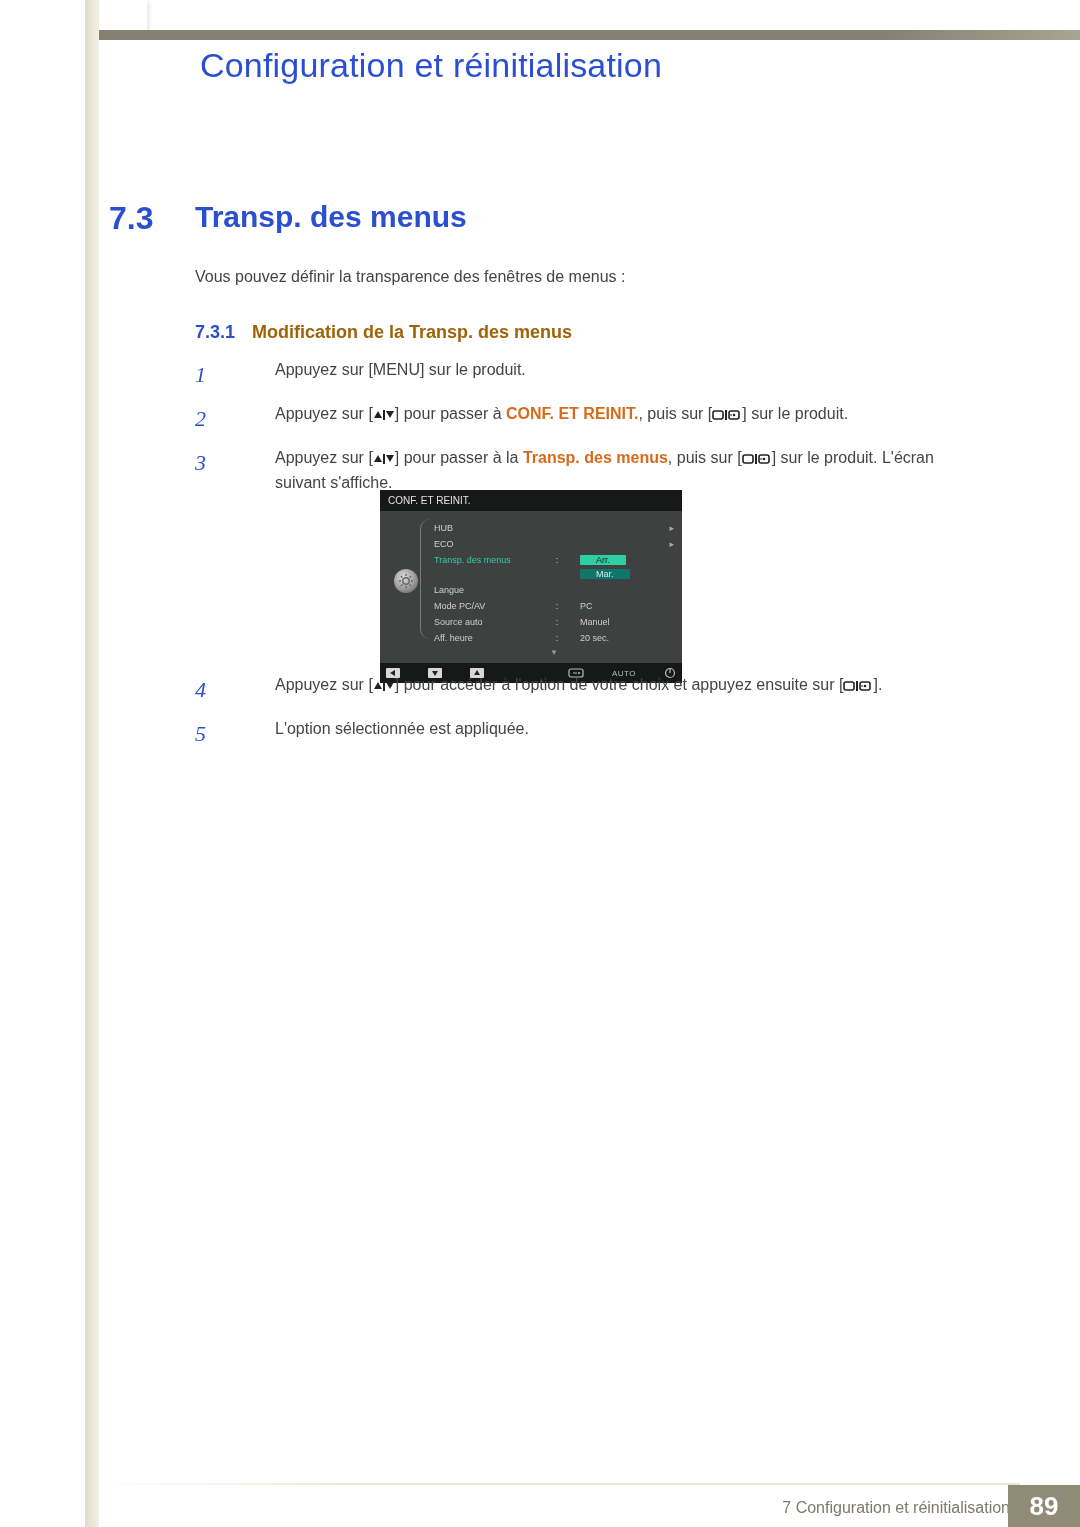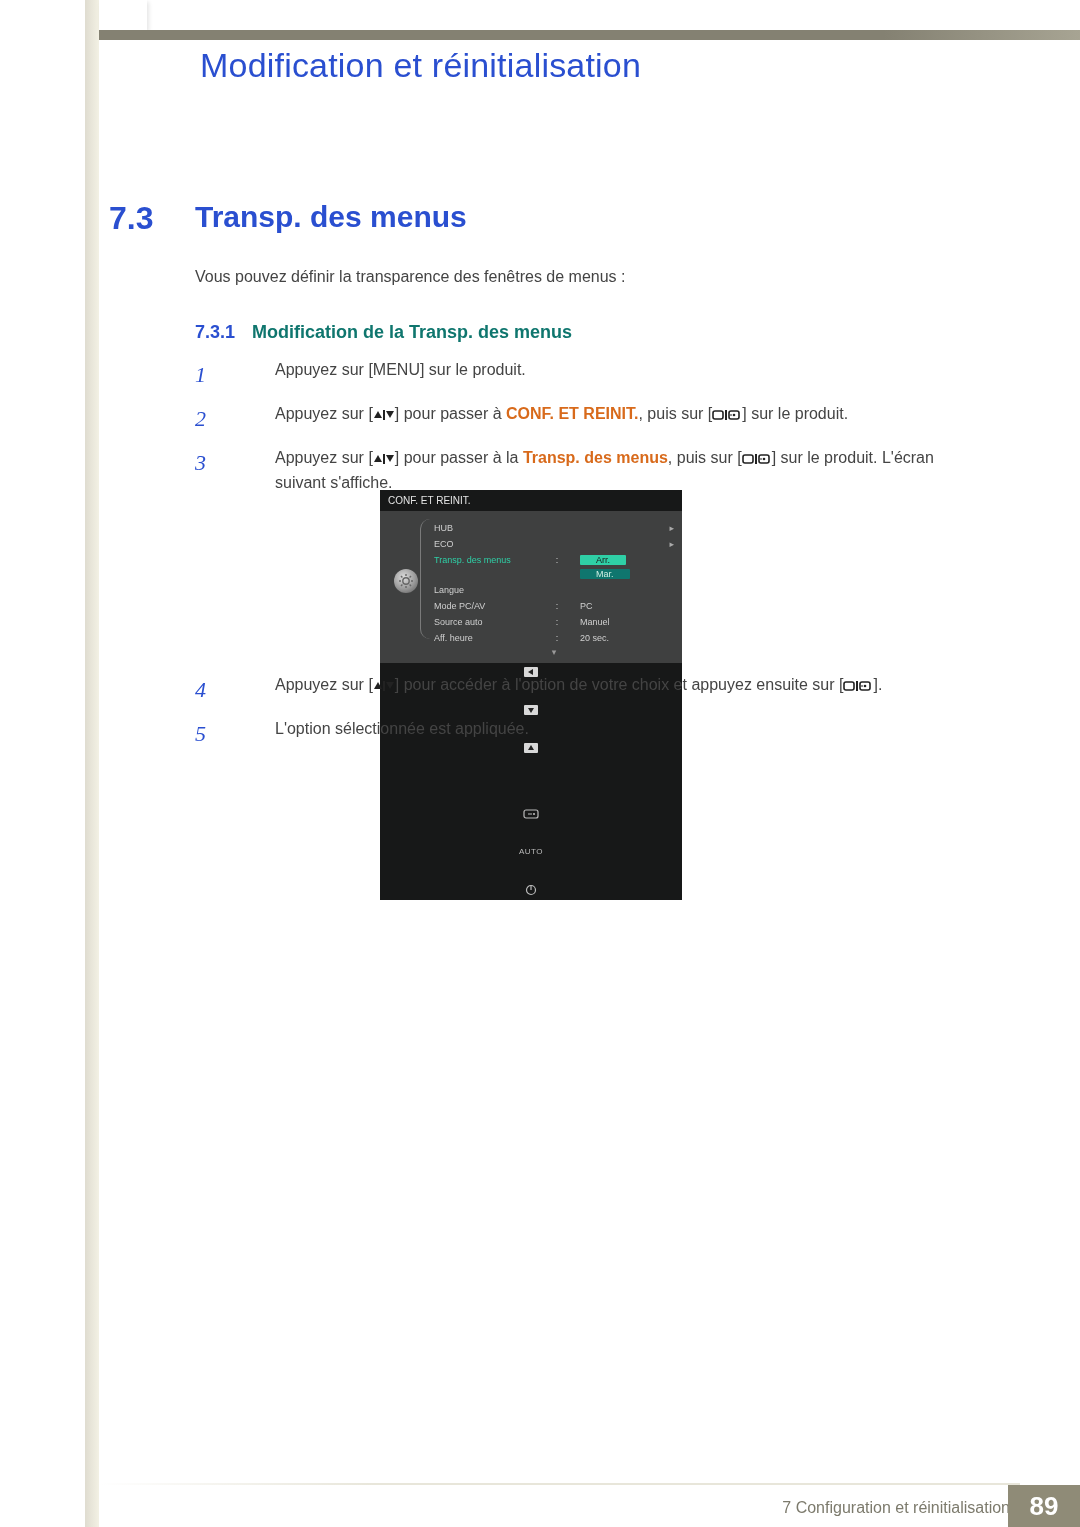--- a/index.html
+++ b/index.html
@@ -6,21 +6,21 @@
   html, body { width: 1080px; height: 1527px; background: #fff; font-family: Arial, Helvetica, sans-serif; color: #333; }
   .page { position: relative; width: 1080px; height: 1527px; }
   .left-margin { position: absolute; left: 85px; top: 0; width: 14px; height: 1527px; background: linear-gradient(to right, #dfdcd0 0%, #f3f1e4 100%); }
   .top-tab { position: absolute; left: 99px; top: 0; width: 48px; height: 30px; background: #fff; box-shadow: 2px 2px 4px rgba(0,0,0,0.1); }
   .top-bar { position: absolute; left: 99px; top: 30px; right: 0; height: 10px; background: linear-gradient(to right, #848172 0%, #848172 80%, #a7a493 100%); }
   .main-title { position: absolute; left: 200px; top: 46px; font-size: 34px; color: #2a4fd0; letter-spacing: .2px; }
   .sec-num { position: absolute; left: 109px; top: 200px; font-size: 32px; color: #2a4fd0; font-weight: 700; text-align: right; }
   .sec-title { position: absolute; left: 195px; top: 200px; font-size: 30px; color: #2a4fd0; font-weight: 600; }
   .intro { position: absolute; left: 195px; top: 268px; font-size: 16px; color: #444; }
   .subsec-num { position: absolute; left: 195px; top: 322px; font-size: 18px; color: #2a4fd0; font-weight: 600; }
-  .subsec-title { position: absolute; left: 252px; top: 322px; font-size: 18px; color: #0f766e; font-weight: 600; }
+  .subsec-title { position: absolute; left: 252px; top: 322px; font-size: 18px; color: #a16207; font-weight: 600; }
 
   .steps { position: absolute; left: 195px; top: 358px; width: 770px; }
   .step { display: flex; align-items: flex-start; margin-bottom: 10px; line-height: 1.55; }
   .step-n { width: 36px; flex: 0 0 36px; color: #2a4fd0; font-size: 22px; font-style: italic; font-family: "Times New Roman", serif; }
   .step-body { font-size: 16px; color: #444; margin-left: 44px; }
   .menu-label { font-family: Arial, sans-serif; font-weight: 400; }
   .orange-b { color: #d86a1b; font-weight: 700; }
 
   .icon-updown, .icon-boxes {
     display: inline-flex; align-items: center; vertical-align: -2px;
@@ -46,42 +46,42 @@
   .osd-sel {
     background: #2fcfa6; color: #1a1a1a;
   }
   .osd-sel2 { background: #0f766e; color: #cfeee3; }
   .osd-selbox { display: inline-block; min-width: 34px; padding: 0 16px; border-radius: 1px; }
   .osd-arrowdown { text-align: center; color: #999; font-size: 9px; margin-top: 4px; }
   .osd-curve {
     position: absolute; left: 40px; top: 8px; width: 14px; height: 120px;
     border-left: 1px solid #7a7a7a; border-radius: 10px 0 0 10px;
   }
-  .osd-footer { background: #171818; display: flex; align-items: center; padding: 4px 12px; gap: 28px; flex-direction: column; }
+  .osd-footer { background: #171818; display: flex; align-items: center; padding: 4px 6px; gap: 28px; }
   .osd-footer .spacer { flex: 1; }
   .osd-footer svg { display: block; }
   .osd-auto { color: #bbb; font-size: 8px; letter-spacing: .5px; }
 
   .steps-after { position: absolute; left: 195px; top: 673px; width: 770px; }
 
   
   .footer-bar { position: absolute; left: 99px; bottom: 0; right: 0; height: 42px; }
   .footer-label { position: absolute; right: 70px; bottom: 10px; font-size: 16px; color: #7c7a6c; }
   .footer-page { position: absolute; right: 0; bottom: 0; width: 72px; height: 42px; background: #8f8b77; color: #fff; font-size: 26px; font-weight: 700; display: flex; align-items: center; justify-content: center; }
   .footer-line { position: absolute; left: 99px; right: 60px; bottom: 42px; height: 2px; background: linear-gradient(to right, transparent 0%, #e8e6da 30%, #e8e6da 100%); }
 </style>
 </head>
 <body>
 
 <div class="page">
   <div class="left-margin"></div>
   <div class="top-tab"></div>
   <div class="top-bar"></div>
 
-  <div class="main-title">Modification et réinitialisation</div>
+  <div class="main-title">Configuration et réinitialisation</div>
 
   <div class="sec-num">7.3</div>
   <div class="sec-title">Transp. des menus</div>
 
   <div class="intro">Vous pouvez définir la transparence des fenêtres de menus :</div>
 
   <div class="subsec-num">7.3.1</div>
   <div class="subsec-title">Modification de la Transp. des menus</div>
 
   <div class="steps">

